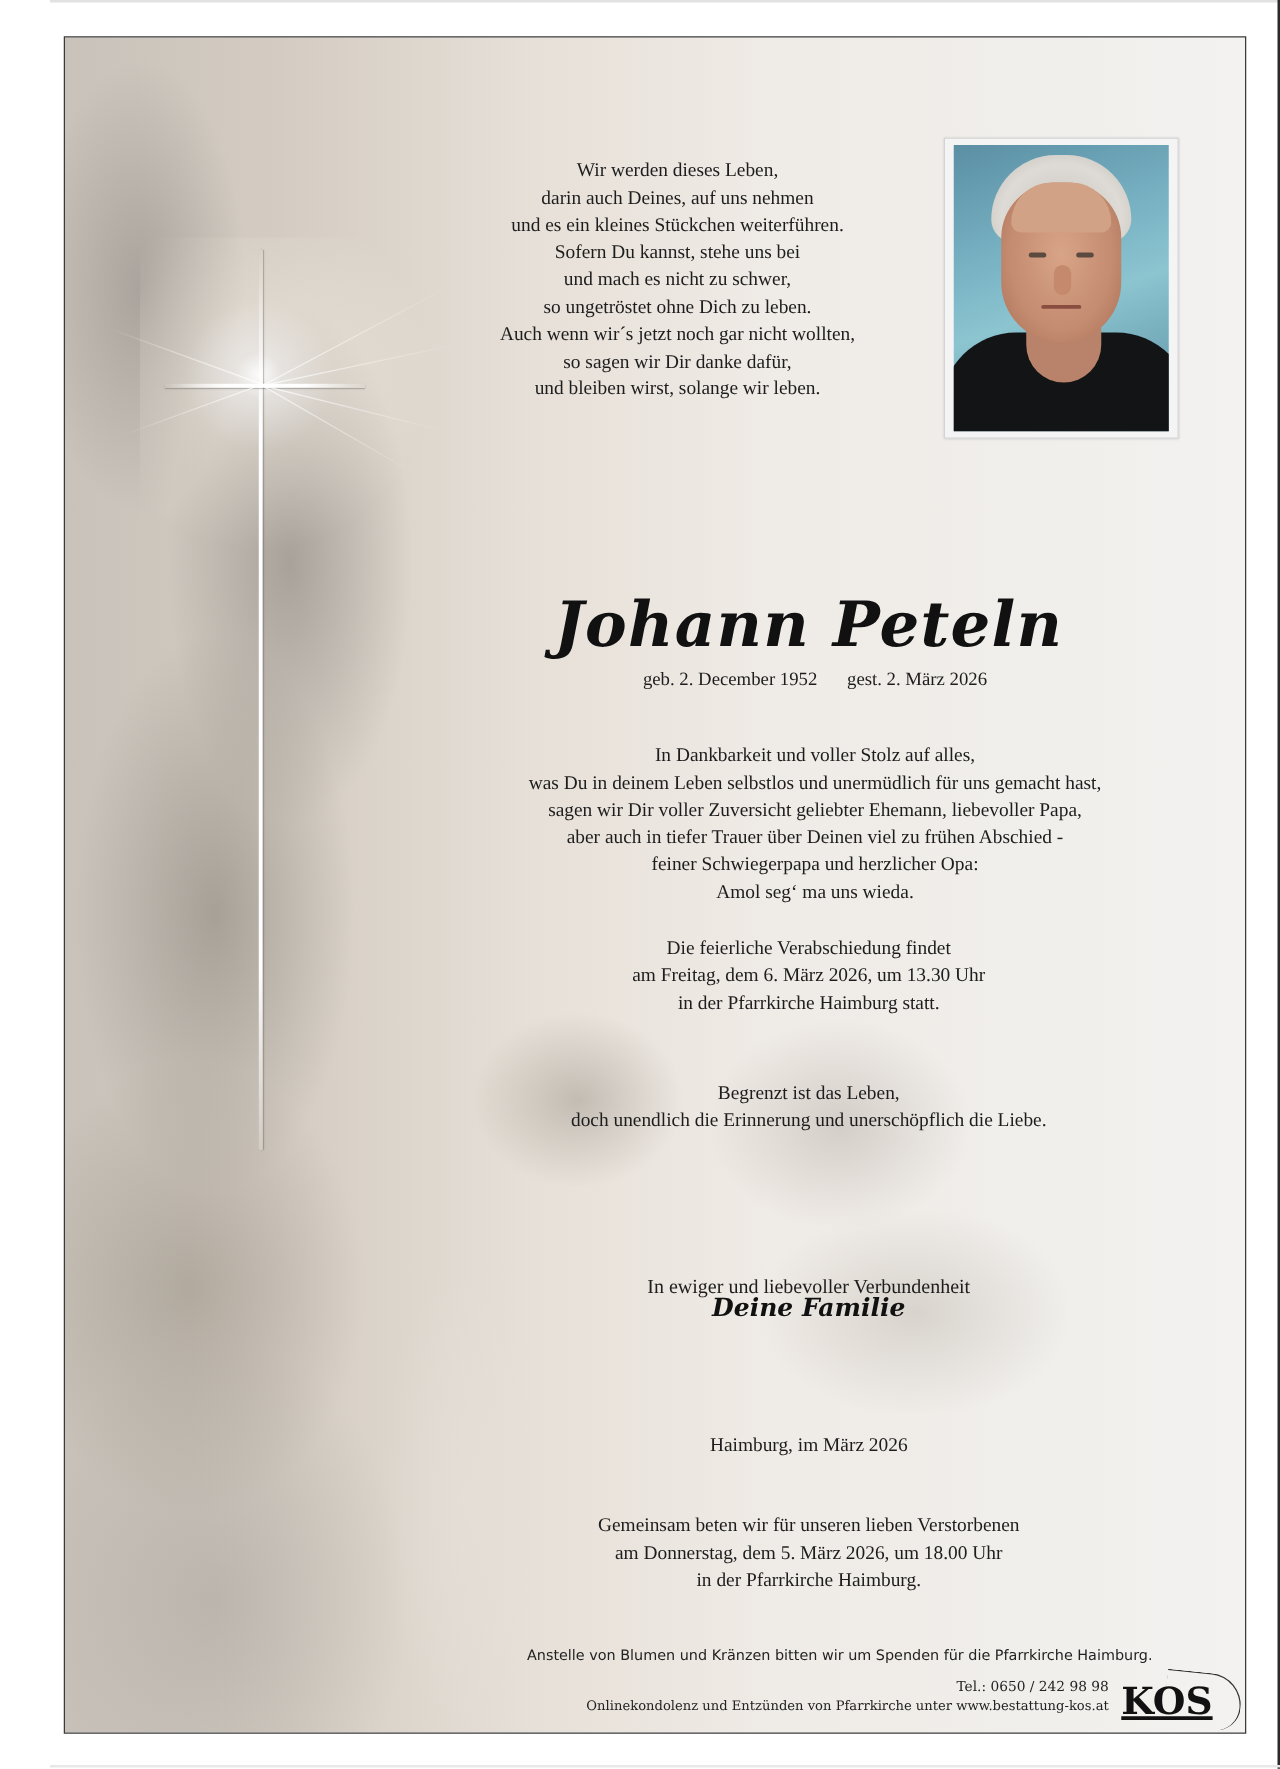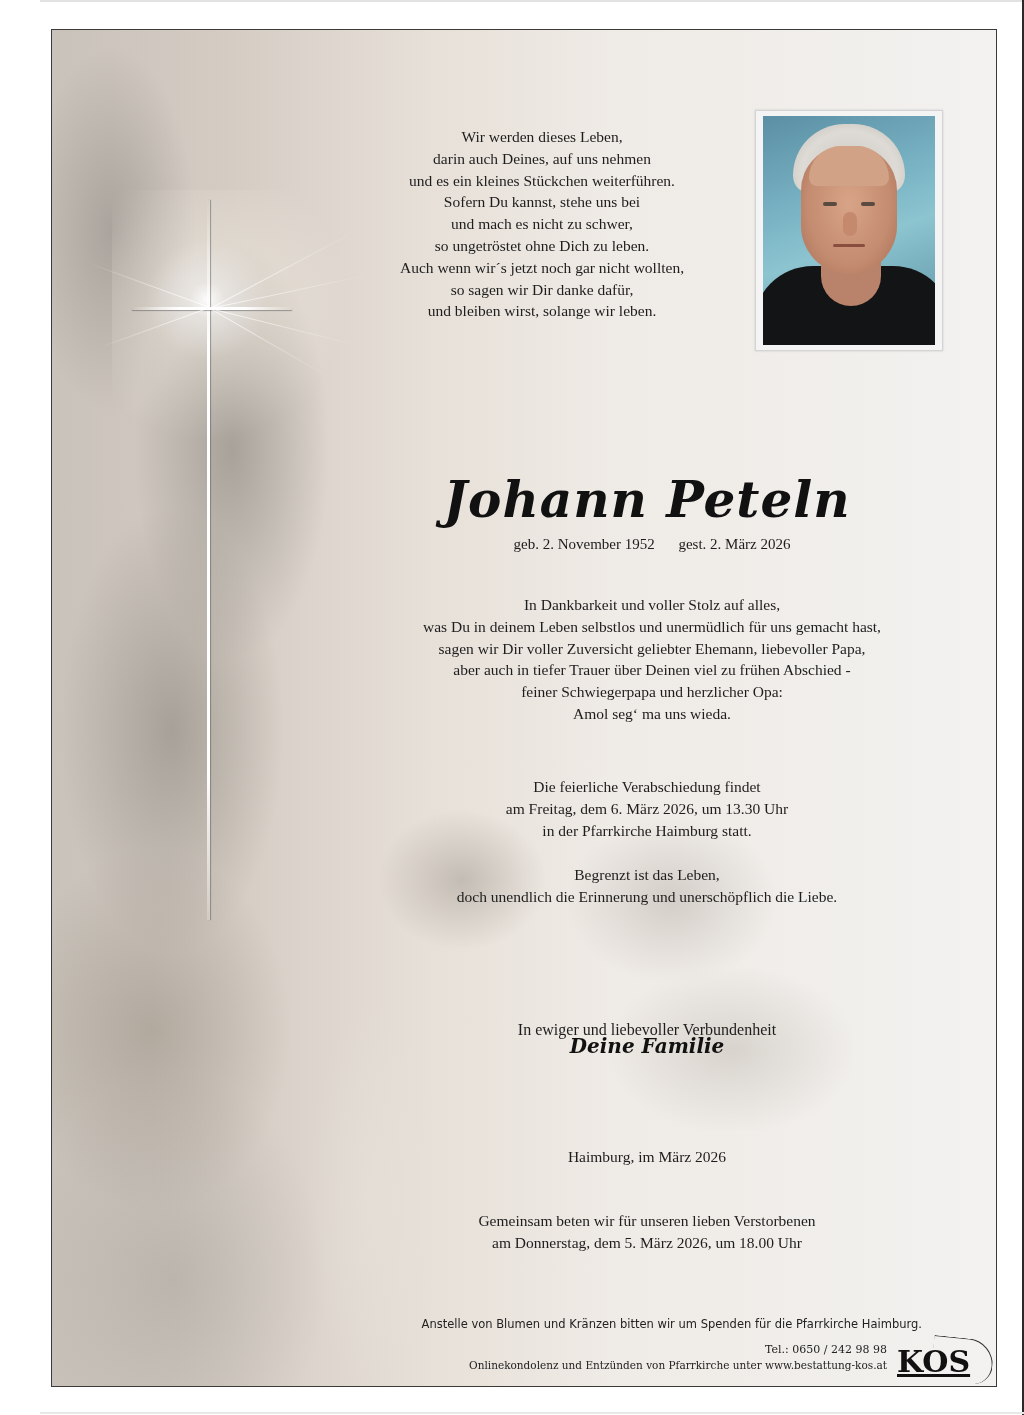--- a/index.html
+++ b/index.html
@@ -32,21 +32,21 @@
   .cross-h{position:absolute;left:80px;top:277px;width:160px;height:3px;
     background:linear-gradient(90deg,rgba(255,255,255,0),#ffffff 30%,#ffffff 70%,rgba(255,255,255,0));
     box-shadow:0 1px 1px rgba(80,80,80,.5);}
   .ray{position:absolute;left:158px;top:278px;height:1px;background:linear-gradient(90deg,rgba(255,255,255,.8),rgba(255,255,255,0));transform-origin:0 0;}
   .text{position:absolute;color:#1d1d1d;text-align:center;font-size:15.5px;line-height:21.8px;font-family:Liberation Serif, serif;}
   .poem{left:270px;top:96px;width:440px;}
   .name{position:absolute;left:370px;top:440px;width:450px;text-align:center;font-family:"DejaVu Serif",serif;font-style:italic;font-weight:bold;font-size:50px;color:#111;letter-spacing:1px;}
   .dates{left:400px;top:504px;width:400px;font-size:15px;}
   .dates span{margin:0 10px;}
   .thanks{left:270px;top:564px;width:660px;}
-  .ceremony{left:330px;top:746px;width:530px;}
+  .ceremony{left:330px;top:718px;width:530px;}
   .quote{left:330px;top:834px;width:530px;}
   .verbund{left:330px;top:988px;width:530px;font-size:16px;line-height:24px;}
   .familie{position:absolute;left:430px;top:1004px;width:330px;text-align:center;font-family:"DejaVu Serif",serif;font-style:italic;font-weight:bold;font-size:20px;color:#111;}
   .place{left:400px;top:1116px;width:390px;}
   .prayer{left:330px;top:1180px;width:530px;}
   .footer-note{position:absolute;left:300px;top:1287px;width:570px;text-align:right;font-family:"DejaVu Sans",sans-serif;font-size:11.5px;color:#222;}
   .tel{position:absolute;left:640px;top:1313px;width:195px;text-align:right;font-family:"DejaVu Serif",serif;font-size:11px;color:#222;}
   .online{position:absolute;left:380px;top:1329px;width:455px;text-align:right;font-family:"DejaVu Serif",serif;font-size:10.5px;color:#222;}
   .logo{position:absolute;left:845px;top:1308px;width:95px;height:44px;}
   .logo-text{position:absolute;left:0;top:6px;font-family:"DejaVu Serif",serif;font-weight:bold;font-size:30px;color:#111;letter-spacing:0;text-decoration:underline;}
@@ -106,21 +106,21 @@
       <div class="ph-fore"></div>
       <div class="ph-eye" style="left:60px;"></div>
       <div class="ph-eye" style="left:98px;"></div>
       <div class="ph-nose"></div>
       <div class="ph-mouth"></div>
     </div>
   </div>
 
   <div class="name">Johann Peteln</div>
   <div class="text dates">
-    <span>geb. 2. November 1952</span>
+    <span>geb. 2. December 1952</span>
     <span>gest. 2. März 2026</span>
   </div>
 
   <div class="text thanks">
     <div>In Dankbarkeit und voller Stolz auf alles,</div>
     <div>was Du in deinem Leben selbstlos und unermüdlich für uns gemacht hast,</div>
     <div>sagen wir Dir voller Zuversicht geliebter Ehemann, liebevoller Papa,</div>
     <div>aber auch in tiefer Trauer über Deinen viel zu frühen Abschied -</div>
     <div>feiner Schwiegerpapa und herzlicher Opa:</div>
     <div>Amol seg‘ ma uns wieda.</div>
@@ -138,20 +138,21 @@
   </div>
 
   <div class="text verbund">In ewiger und liebevoller Verbundenheit</div>
   <div class="familie">Deine Familie</div>
 
   <div class="text place">Haimburg, im März 2026</div>
 
   <div class="text prayer">
     <div>Gemeinsam beten wir für unseren lieben Verstorbenen</div>
     <div>am Donnerstag, dem 5. März 2026, um 18.00 Uhr</div>
+    <div>in der Pfarrkirche Haimburg.</div>
   </div>
 
   <div class="footer-note">Anstelle von Blumen und Kränzen bitten wir um Spenden für die Pfarrkirche Haimburg.</div>
   <div class="tel">Tel.: 0650 / 242 98 98</div>
   <div class="online">Onlinekondolenz und Entzünden von Pfarrkirche unter www.bestattung-kos.at</div>
   <div class="logo">
     <div class="logo-arc"></div>
     <div class="logo-text">KOS</div>
   </div>
 </div>

